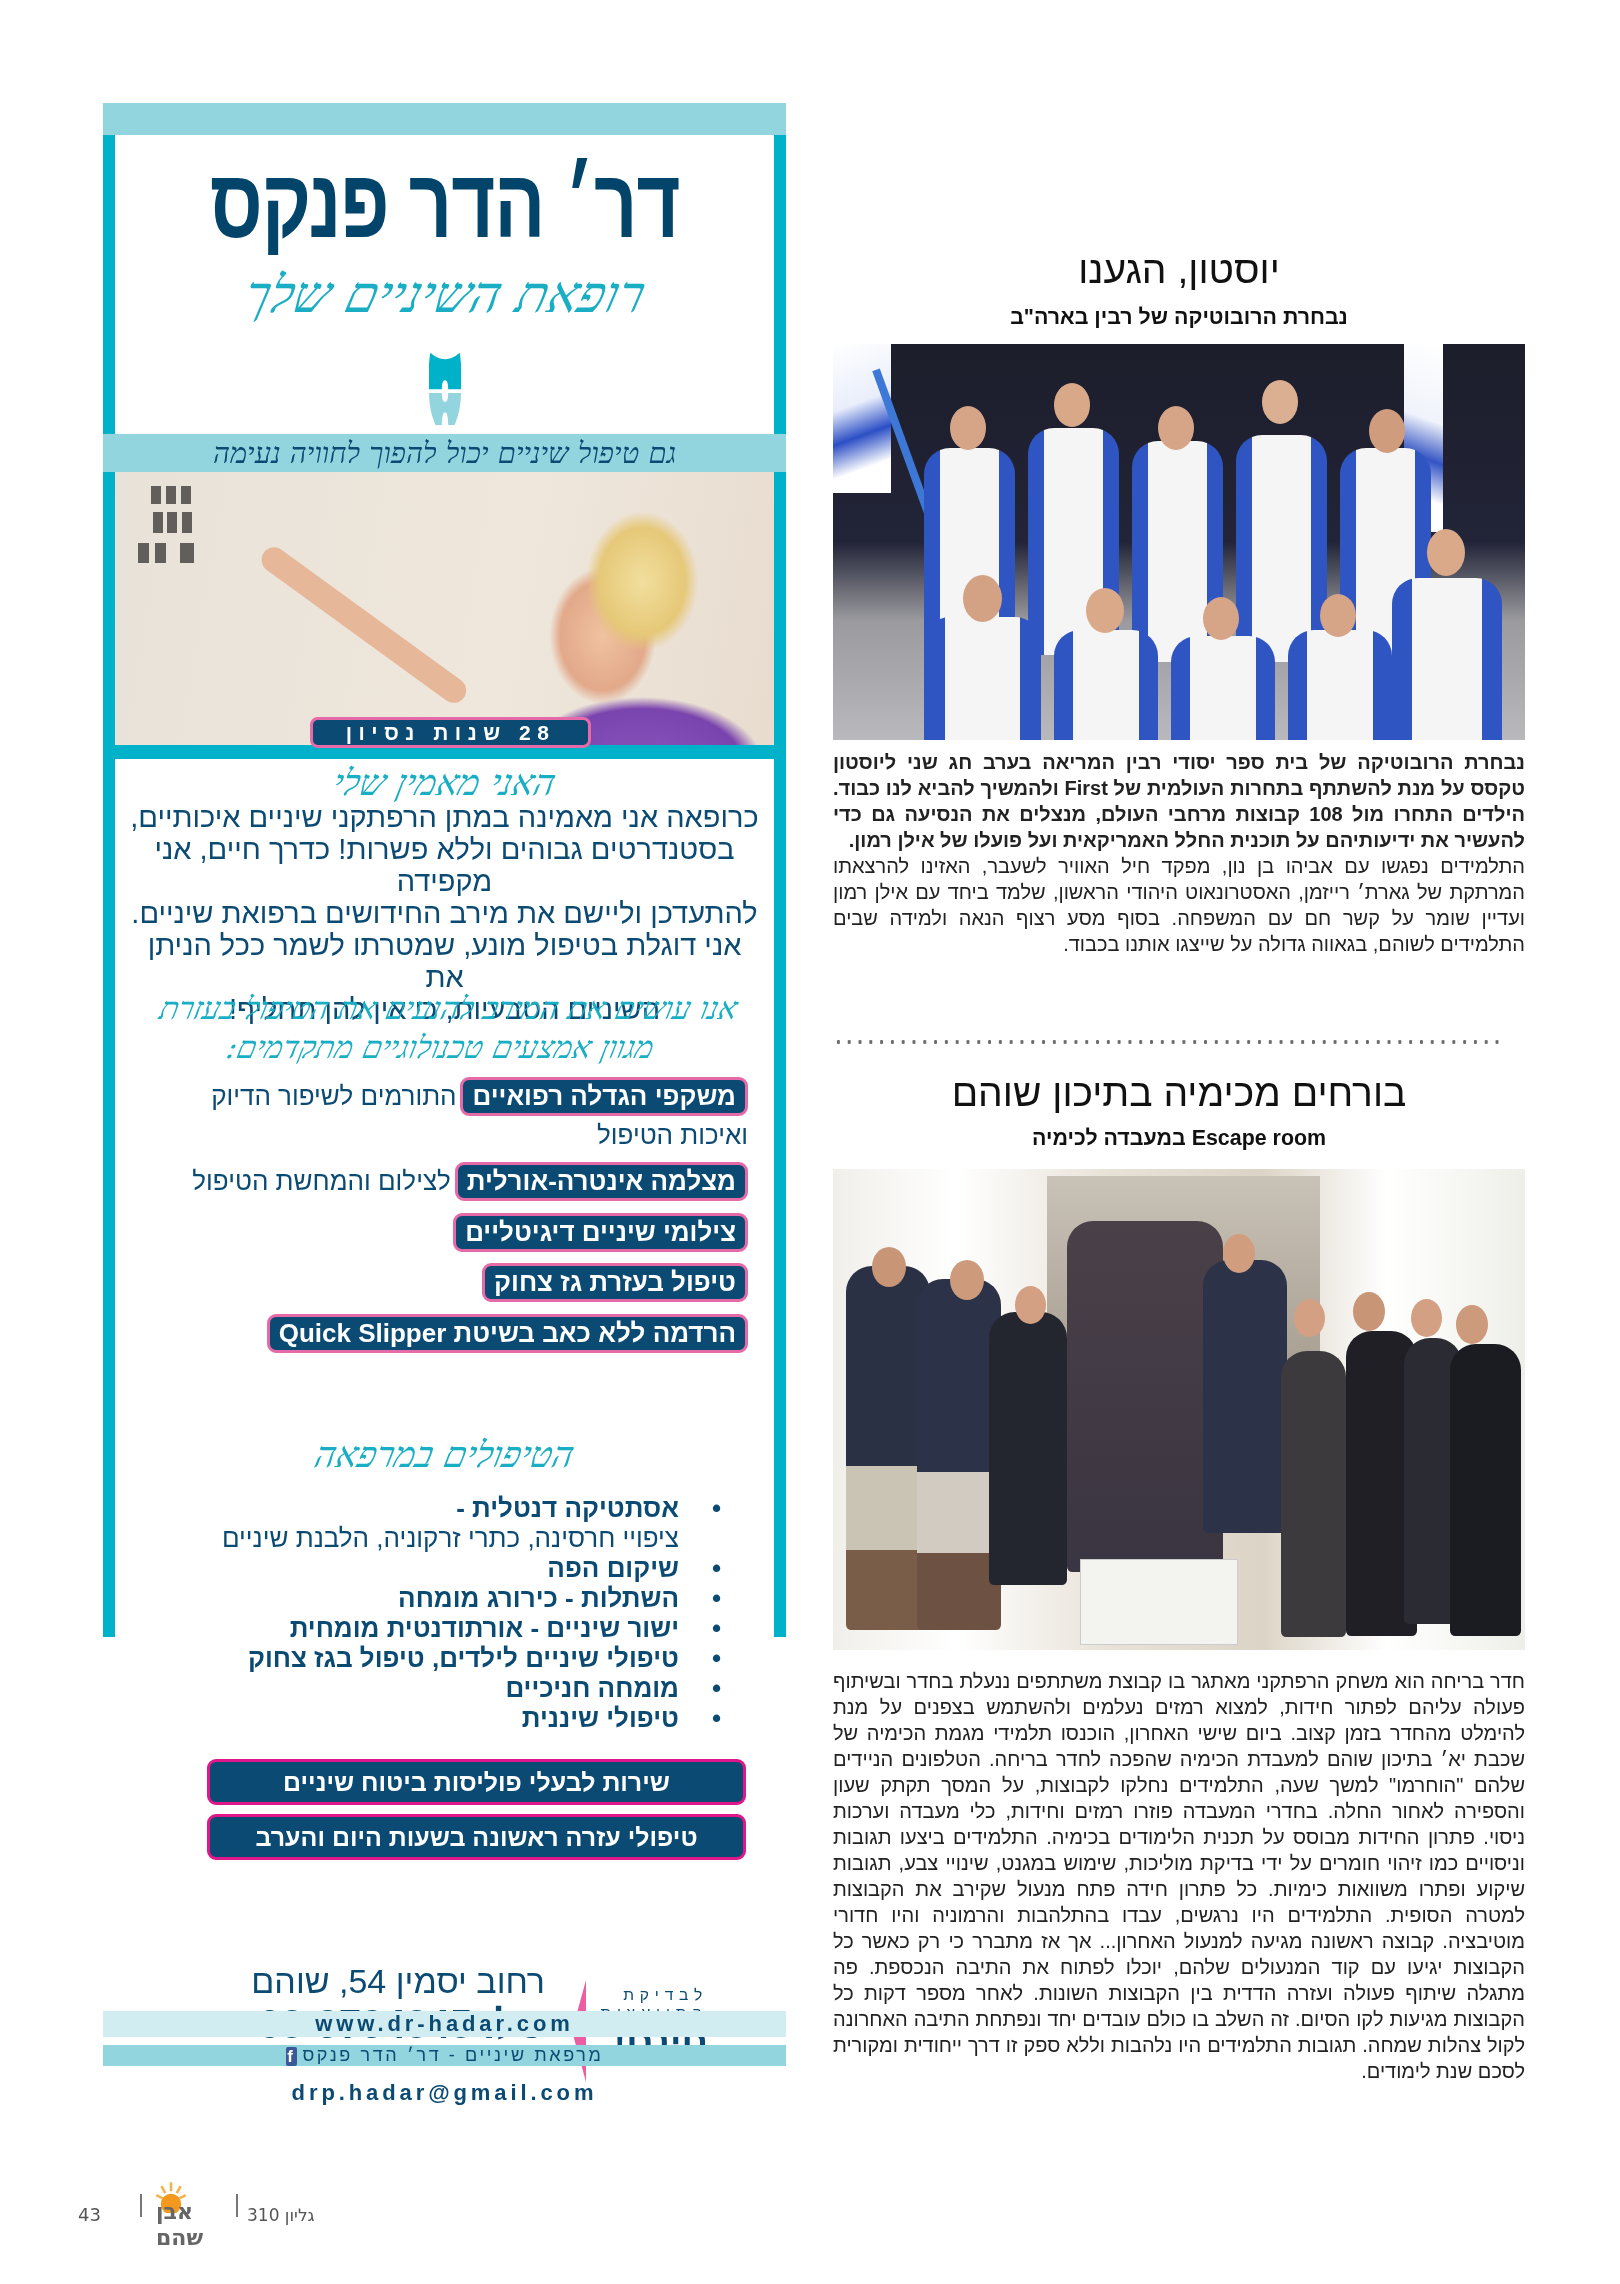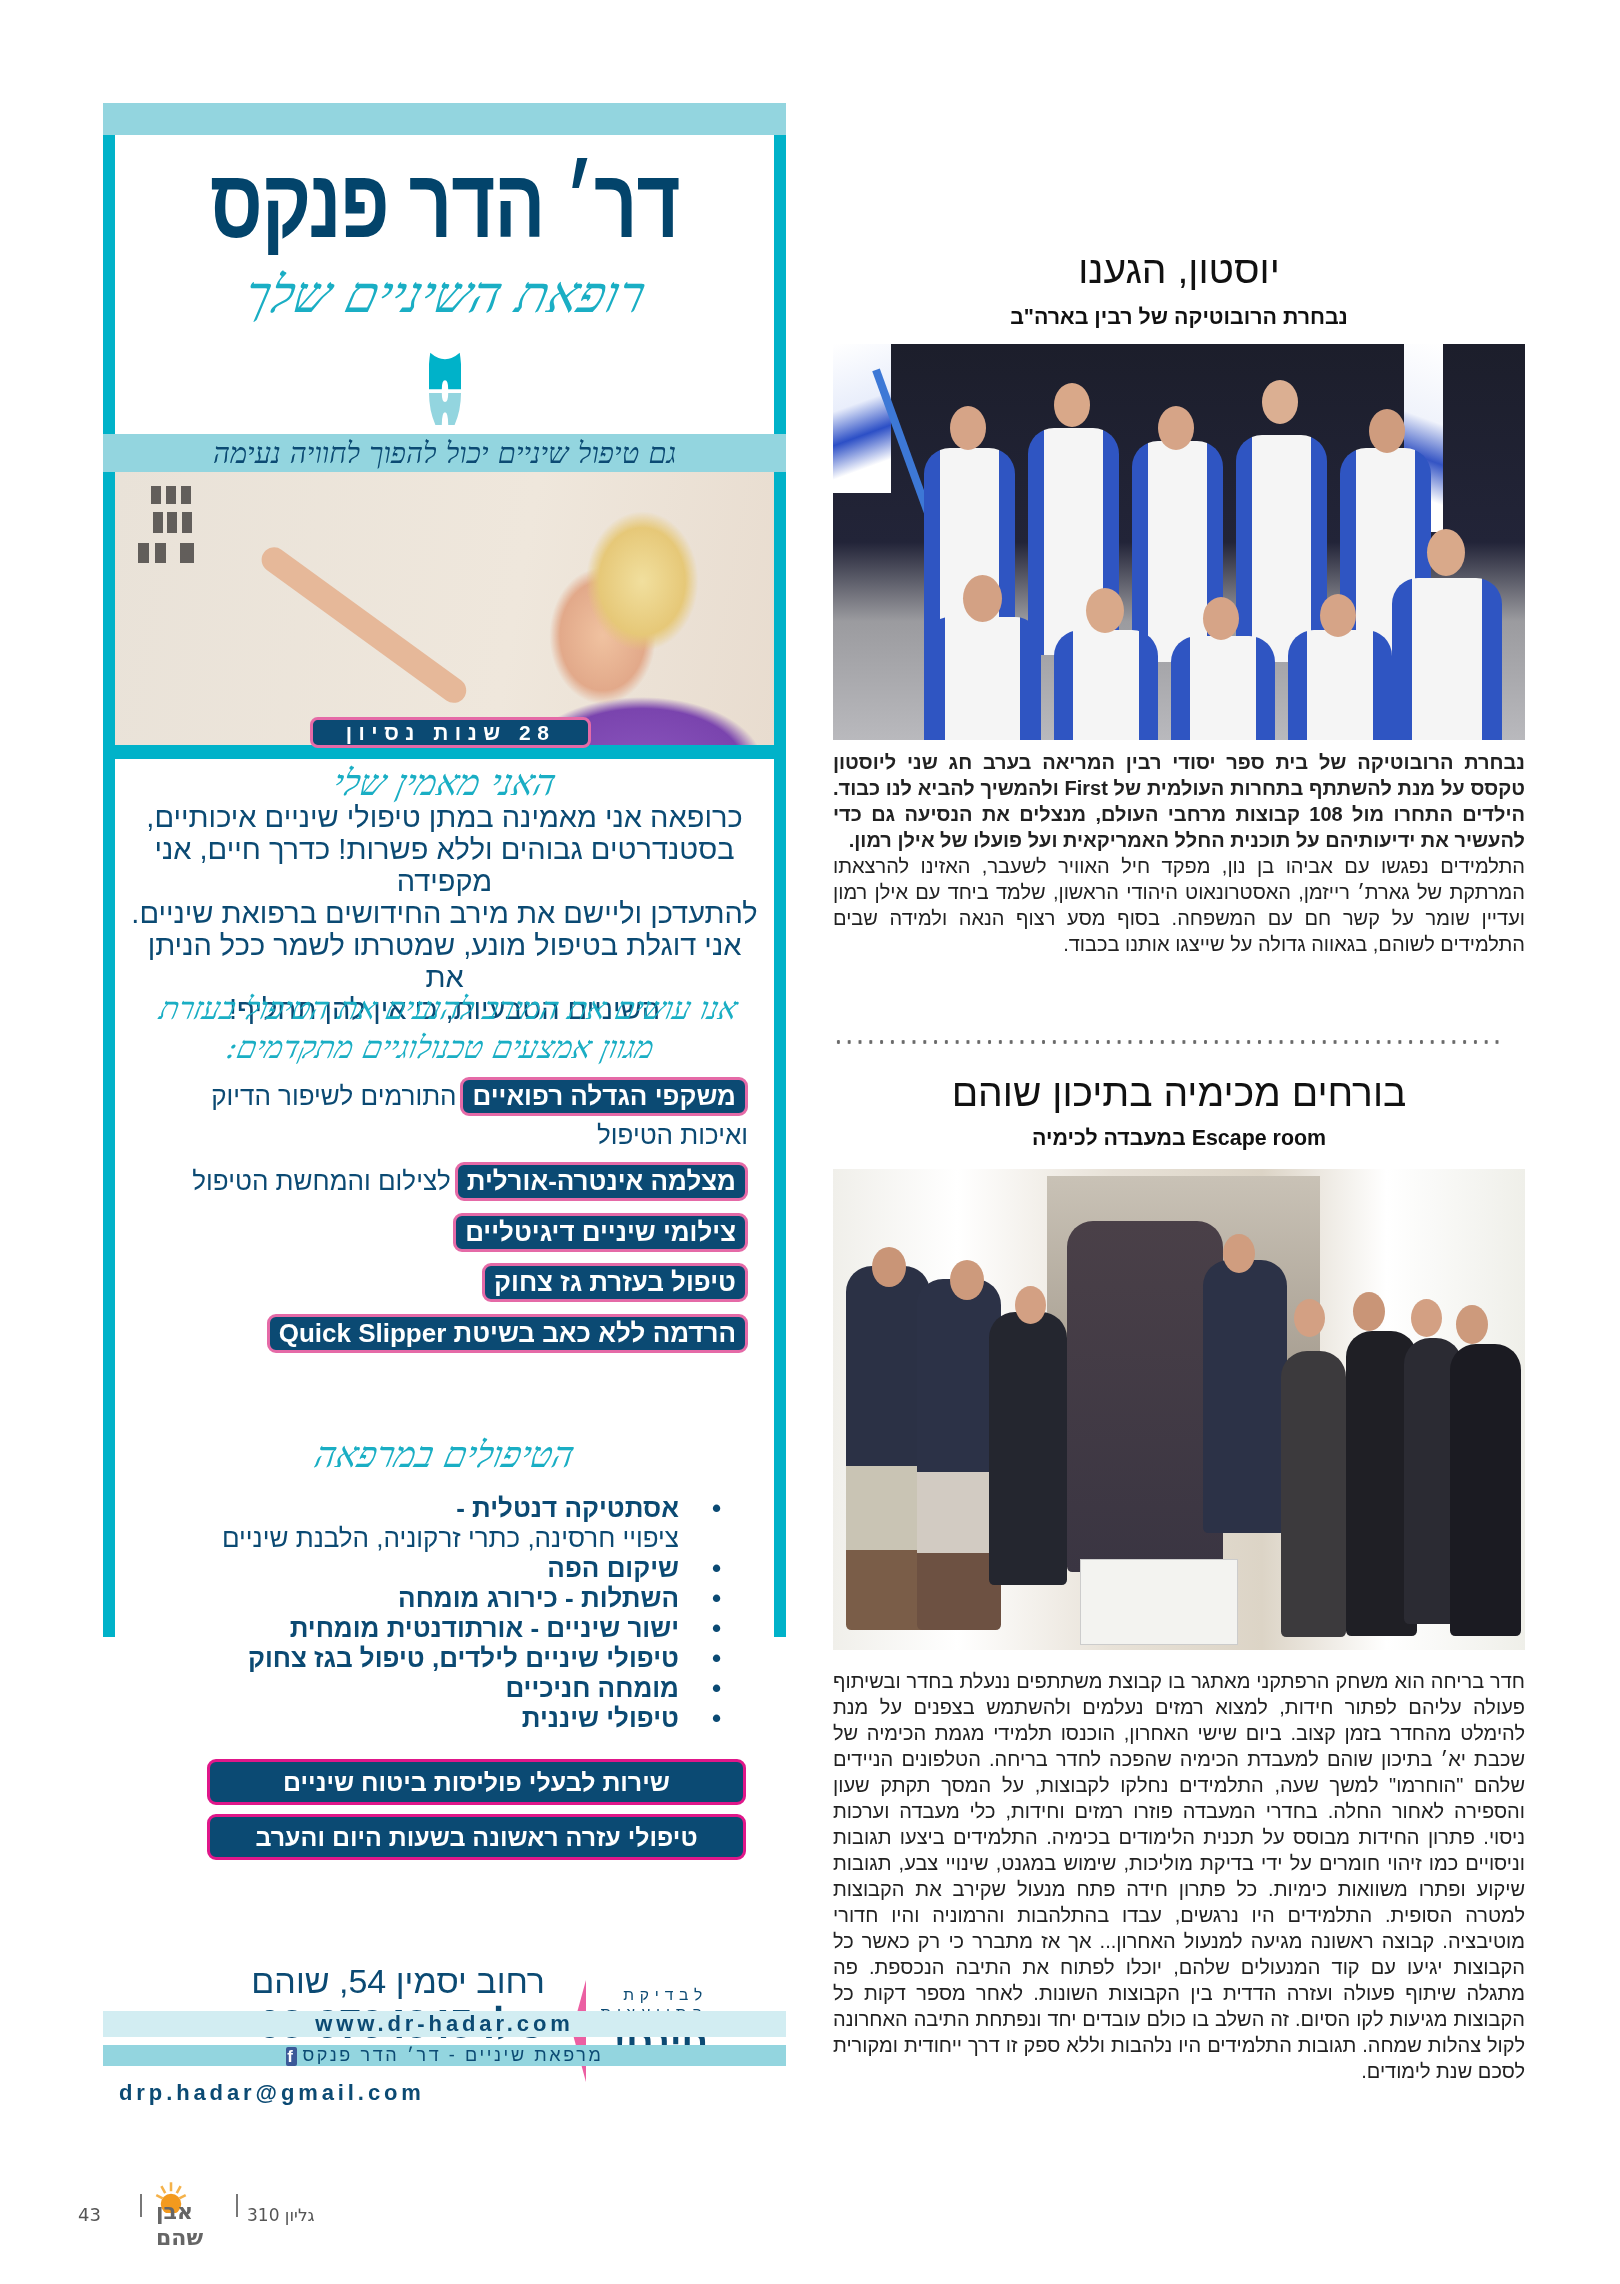--- a/index.html
+++ b/index.html
@@ -39,21 +39,21 @@
     .treat-list .subline { font-weight:normal; }
     .service-box { position:absolute; left:104px; width:533px; height:40px; background:#0b4a73; border:3.2px solid #e0178a; border-radius:9px; color:#fff; font-weight:bold; font-size:25px; line-height:40px; text-align:center; direction:rtl; font-family:"Liberation Sans Narrow","Liberation Sans", sans-serif; }
     .contact { position:absolute; direction:rtl; color:#0b4a73; }
     .arrow-tri { position:absolute; left:469px; top:1877px; width:0; height:0; border-top:51px solid transparent; border-bottom:51px solid transparent; border-right:14.3px solid #eb5fa2; }
     .free-note { position:absolute; left:501px; top:1883px; width:104px; text-align:right; direction:rtl; color:#0b4a73; }
     .free-small { font-size:15.6px; letter-spacing:5.8px; line-height:18px; }
     .free-big { font-size:38px; font-weight:bold; line-height:40px; }
     .web-strip { position:absolute; left:0; top:1908px; width:100%; height:26px; background:#d2edf2; text-align:center; color:#0b4a73; font-weight:bold; font-size:22px; letter-spacing:3.9px; line-height:26px; }
     .fb-strip { position:absolute; left:0; top:1942px; width:100%; height:21.4px; background:#93d5df; text-align:center; direction:rtl; color:#0b4a73; font-size:18px; letter-spacing:2.6px; line-height:21.4px; }
     .fb-icon { display:inline-block; width:11.7px; height:19.5px; background:#3b5998; color:#fff; font-weight:bold; font-size:17px; line-height:19.5px; text-align:center; border-radius:1.9px; vertical-align:middle; margin-right:5.2px; }
-    .mail-strip { position:absolute; left:0; top:1970px; width:100%; height:39px; text-align:left; color:#0b4a73; font-weight:bold; font-size:22px; letter-spacing:3.9px; line-height:39px;margin-left:16px; }
+    .mail-strip { position:absolute; left:0; top:1970px; width:100%; height:39px; text-align:center; color:#0b4a73; font-weight:bold; font-size:22px; letter-spacing:3.9px; line-height:39px; }
     .bottom-white { top:2009px; height:14.3px; }
 
     
     .col { position:absolute; left:833px; width:692px; direction:rtl; }
     .art-title { text-align:center; font-family:"Liberation Sans Narrow","Liberation Sans", sans-serif; font-size:39px; color:#111; line-height:45px; }
     .art-sub { text-align:center; font-weight:bold; font-size:21.4px; color:#111; line-height:26px; }
     .art-body { font-family:"Liberation Sans Narrow","Liberation Sans", sans-serif; font-size:20px; line-height:26px; color:#222; text-align:justify; text-align-last:right; }
     .photo1 { position:absolute; left:833px; top:344px; width:692px; height:396px; overflow:hidden;
       background: linear-gradient(180deg, #1c1e2b 0%, #222438 50%, #9b9b9f 70%, #b9b9bd 100%); }
     .photo2 { position:absolute; left:833px; top:1169px; width:692px; height:481px; overflow:hidden;
@@ -96,21 +96,21 @@
     <div class="xray" style="left:65px;top:71px;width:14.3px;height:19.5px;"></div>
     <div class="arm"></div>
   </div>
 
   <div class="years-badge">28 שנות נסיון</div>
 
   <div class="inner body-white" style="z-index:0;"></div>
 
   <div class="script-h" style="top:659px;font-size:36px;transform:skewX(-12deg);">האני מאמין שלי</div>
   <div class="belief-text">
-    <div>כרופאה אני מאמינה במתן טיפולי שיניים איכותיים,</div>
+    <div>כרופאה אני מאמינה במתן הרפתקני שיניים איכותיים,</div>
     <div>בסטנדרטים גבוהים וללא פשרות! כדרך חיים, אני מקפידה</div>
     <div>להתעדכן וליישם את מירב החידושים ברפואת שיניים.</div>
     <div>אני דוגלת בטיפול מונע, שמטרתו לשמר ככל הניתן את</div>
     <div>השיניים הטבעיות, כי אין להן תחליף!</div>
   </div>
 
   <div class="script-h" style="top:886px;font-size:31px;line-height:39px;transform:skewX(-12deg);">
     <div>אנו עושים את המירב להנעים את הטיפול בעזרת</div>
     <div>מגוון אמצעים טכנולוגיים מתקדמים:</div>
   </div>

